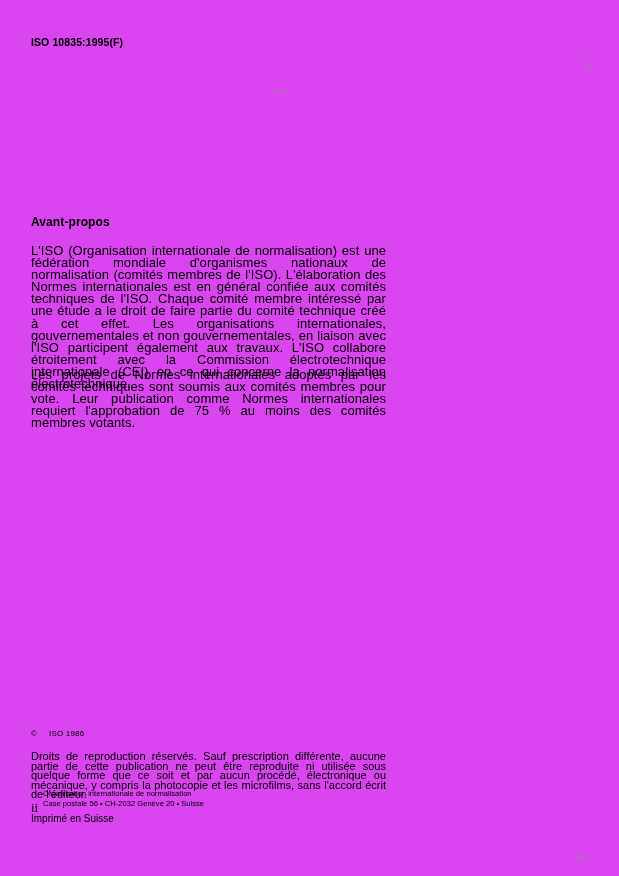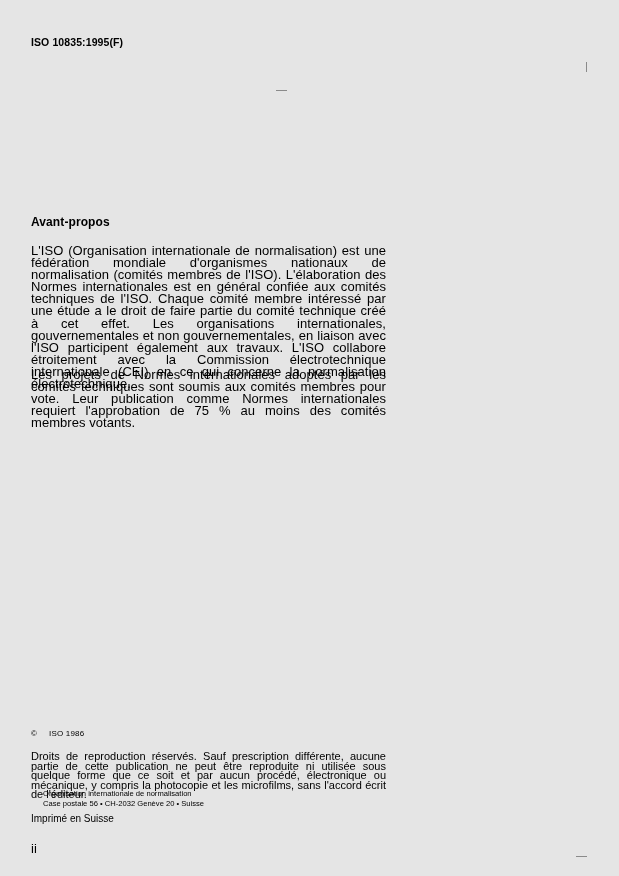--- a/index.html
+++ b/index.html
@@ -11,21 +11,21 @@
     width: 619px;
     height: 876px;
     position: relative;
     font-family: "Liberation Sans", sans-serif;
     color: #000000;
     overflow: hidden;
   }
   .page {
     position: absolute;
     inset: 0;
-    background: #e5e5e5;
+    background: #d946ef;
   }
   .header-std {
     position: absolute;
     top: 36px;
     left: 31px;
     font-size: 10.5px;
     font-weight: bold;
     letter-spacing: 0.1px;
   }
   .tick {
@@ -102,22 +102,23 @@
   }
   .printed {
     position: absolute;
     left: 31px;
     top: 813px;
     font-size: 10px;
   }
   .folio {
     position: absolute;
     left: 31px;
-    top: 841px;
+    top: 800px;
     font-size: 13px;
+    font-family: Liberation Serif, serif;
   }
 </style>
 </head>
 <body>
 
 <div class="page">
 
   <div class="header-std">ISO 10835:1995(F)</div>
 
   <div class="tick tick-top"></div>

